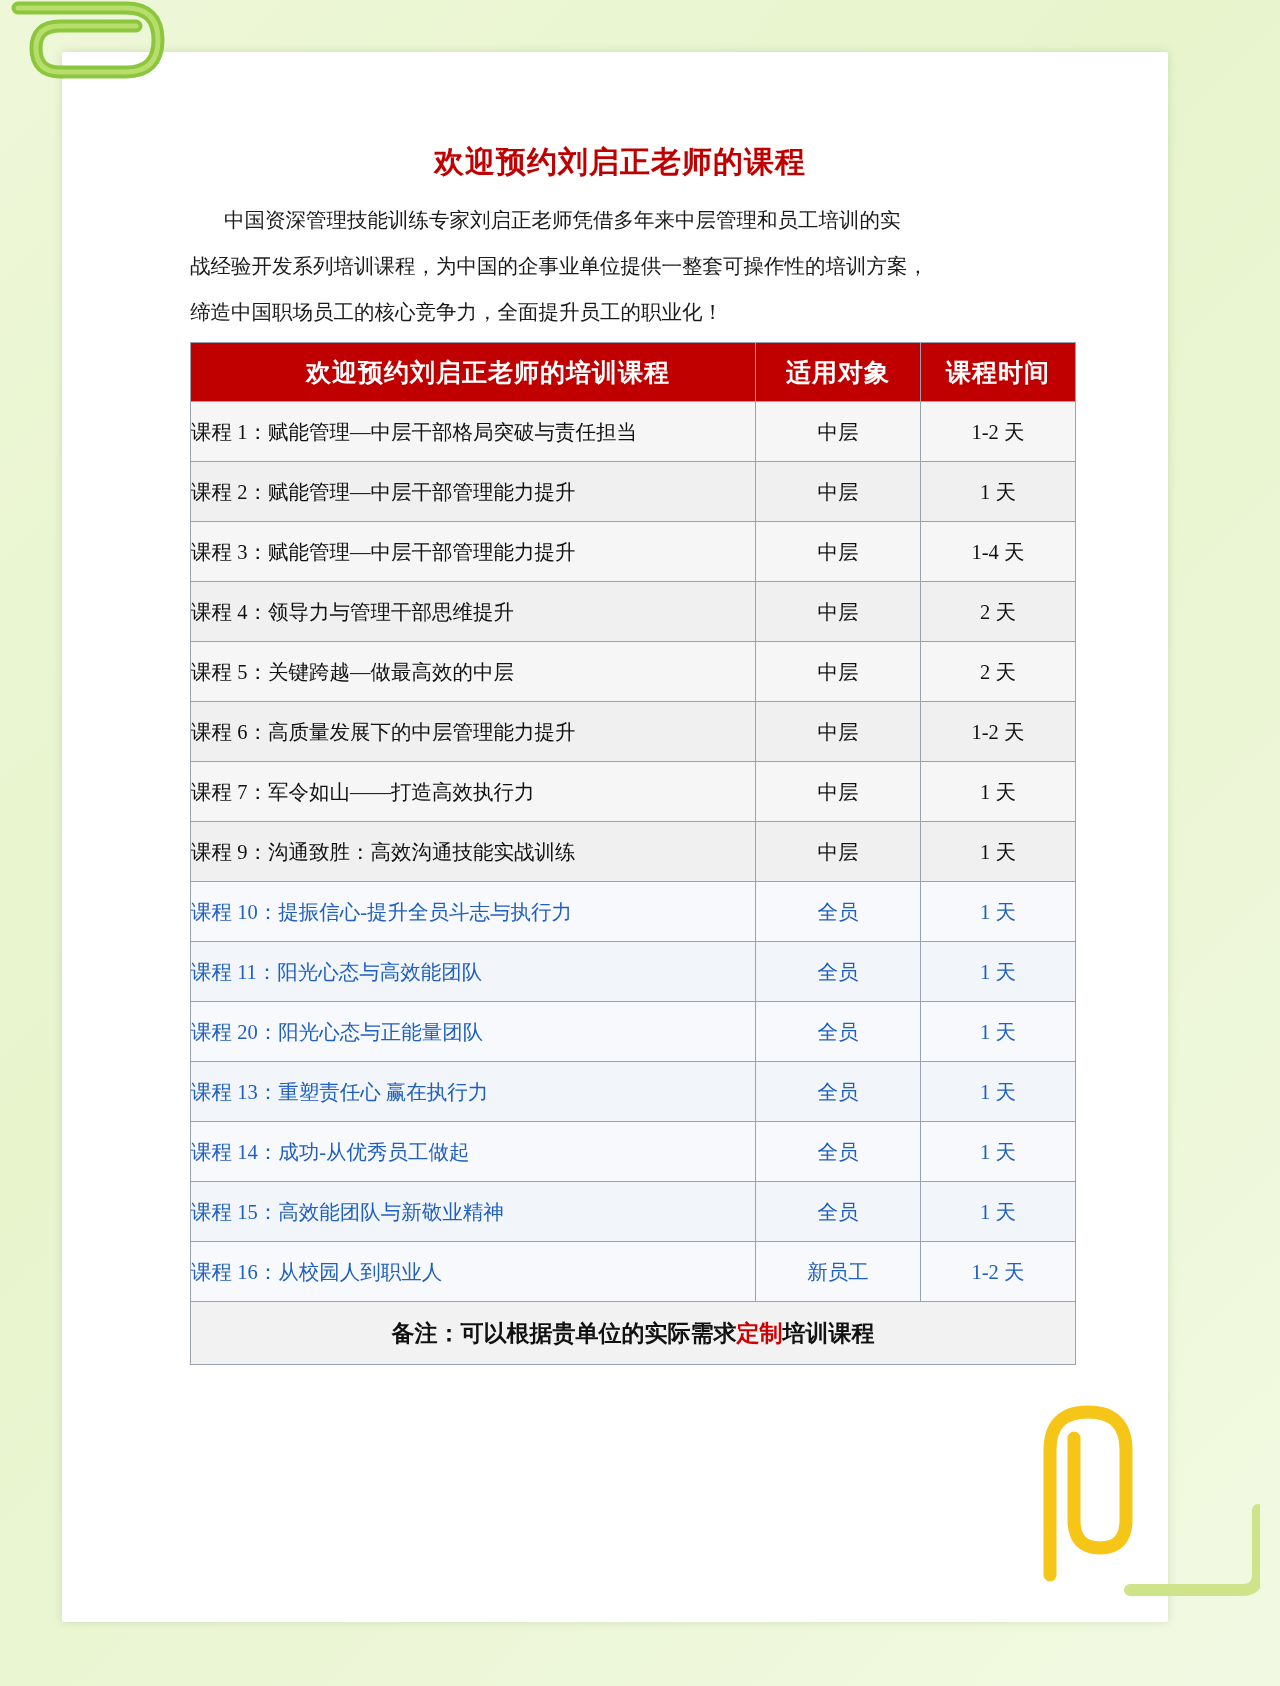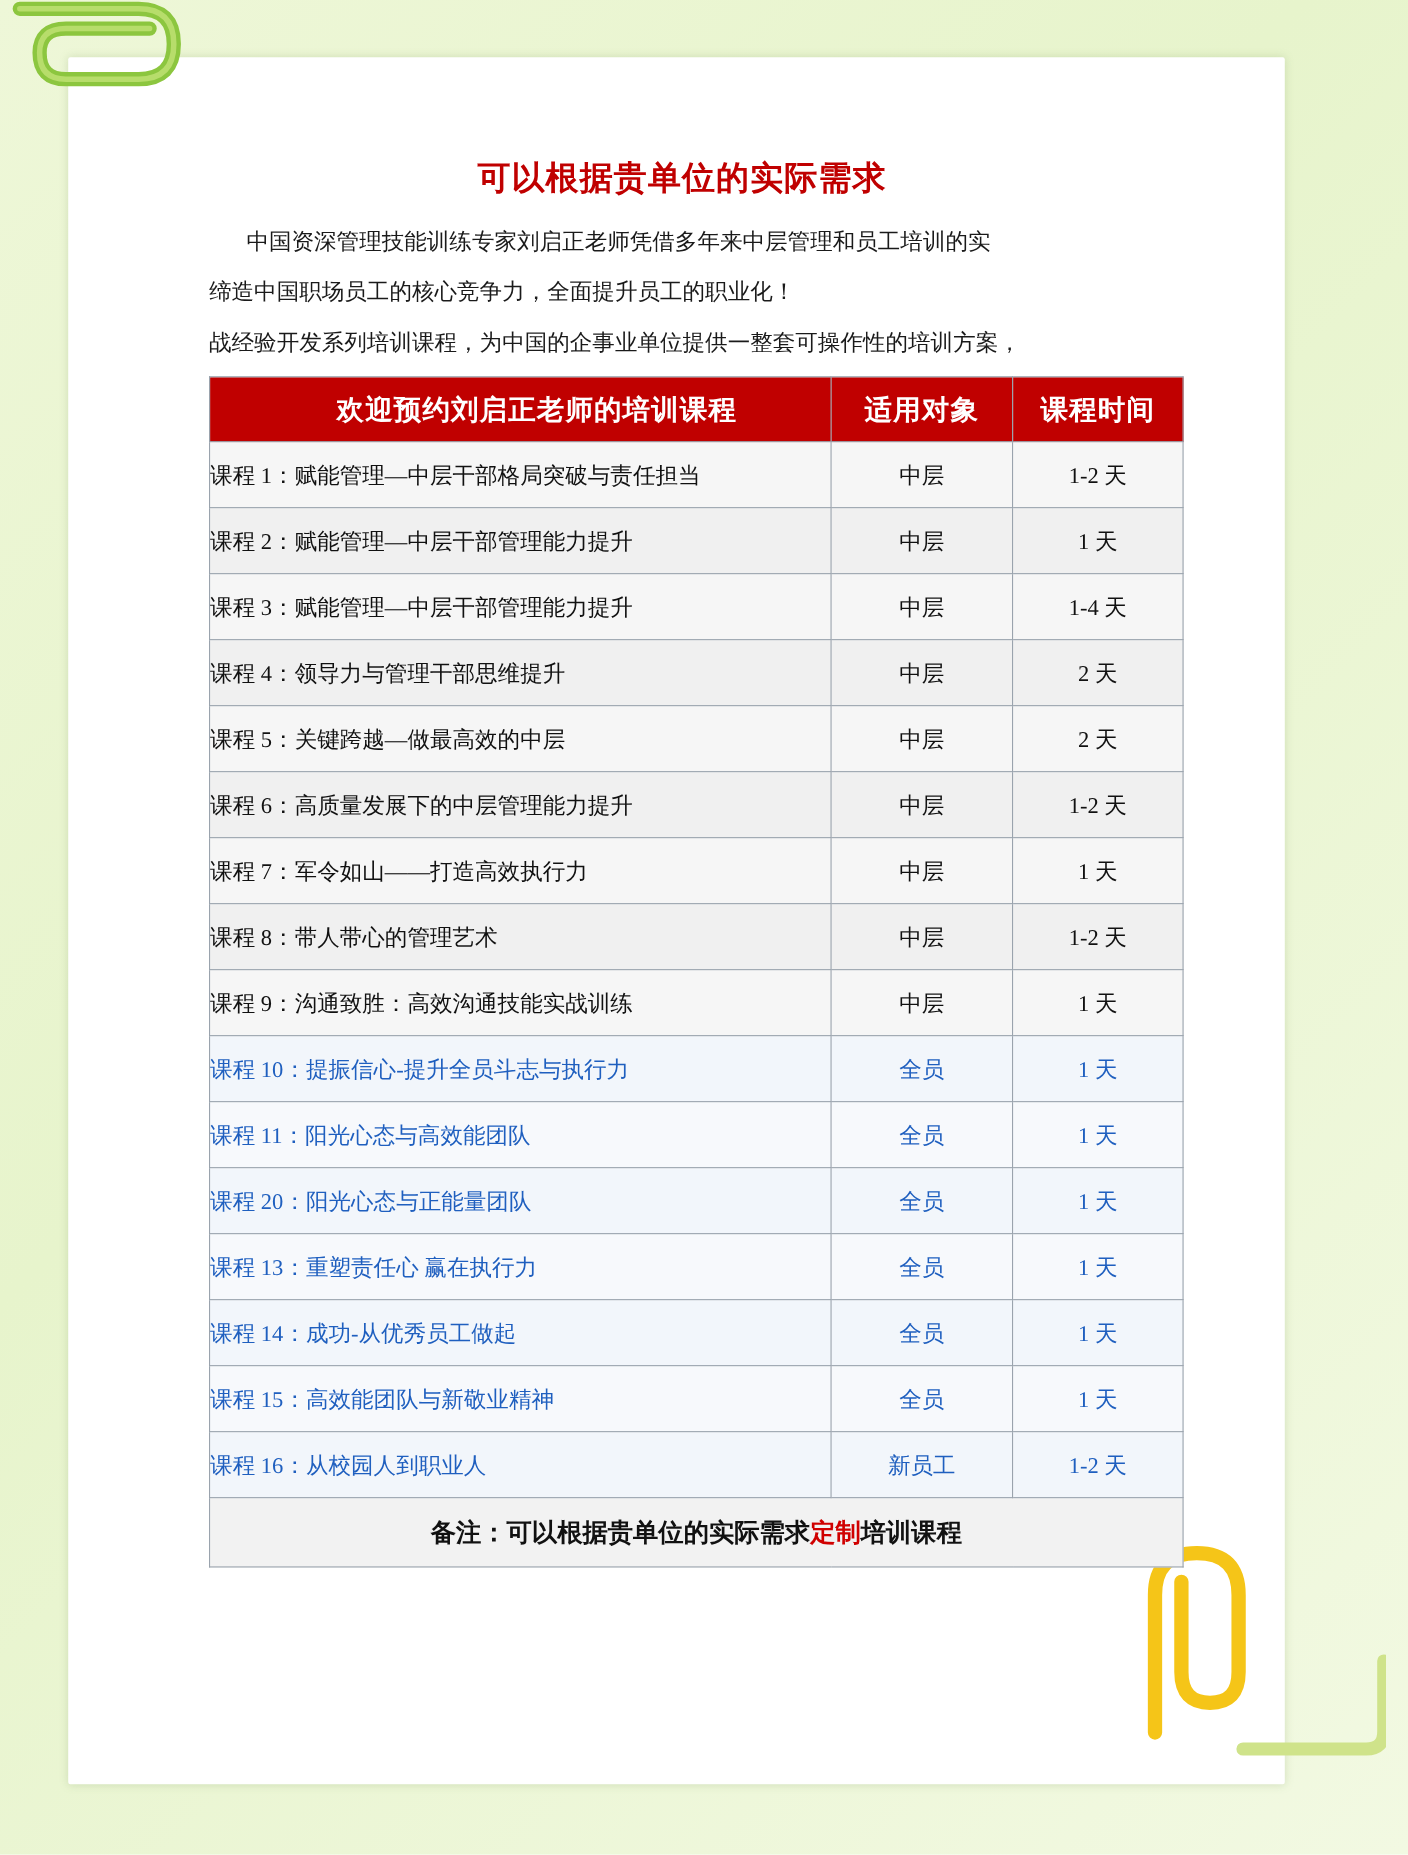--- a/index.html
+++ b/index.html
@@ -143,26 +143,26 @@
     <path d="M10 12 L118 12 Q150 12 150 44 Q150 76 118 76 L52 76 Q28 76 28 52 Q28 30 52 30 L128 30" fill="none" stroke="#b7dd6b" stroke-width="5" stroke-linecap="round"></path>
   </svg>
 
   <svg class="clip-yellow" viewBox="0 0 250 240">
     <path d="M40 215 L40 90 Q40 52 78 52 Q116 52 116 90 L116 160 Q116 188 90 188 Q64 188 64 160 L64 78" fill="none" stroke="#f5c518" stroke-width="13" stroke-linecap="round"></path>
     <path d="M120 230 L232 230 Q248 230 248 214 L248 150" fill="none" stroke="#cfe38a" stroke-width="12" stroke-linecap="round"></path>
   </svg>
 
   <div class="content">
 
-    <div class="doc-title">可以根据贵单位的实际需求</div>
+    <div class="doc-title">欢迎预约刘启正老师的课程</div>
 
     <div class="intro">
       <p class="first">中国资深管理技能训练专家刘启正老师凭借多年来中层管理和员工培训的实</p>
+      <p>战经验开发系列培训课程，为中国的企事业单位提供一整套可操作性的培训方案，</p>
       <p>缔造中国职场员工的核心竞争力，全面提升员工的职业化！</p>
-      <p>战经验开发系列培训课程，为中国的企事业单位提供一整套可操作性的培训方案，</p>
     </div>
 
     <table class="course-table">
       <thead>
         <tr>
           <th class="main-col">欢迎预约刘启正老师的培训课程</th>
           <th class="aud-col">适用对象</th>
           <th class="time-col">课程时间</th>
         </tr>
       </thead>
@@ -196,25 +196,20 @@
           <td class="name">课程 6：高质量发展下的中层管理能力提升</td>
           <td class="aud">中层</td>
           <td class="time">1-2 天</td>
         </tr>
         <tr>
           <td class="name">课程 7：军令如山——打造高效执行力</td>
           <td class="aud">中层</td>
           <td class="time">1 天</td>
         </tr>
         <tr>
-          <td class="name">课程 8：带人带心的管理艺术</td>
-          <td class="aud">中层</td>
-          <td class="time">1-2 天</td>
-        </tr>
-        <tr>
           <td class="name">课程 9：沟通致胜：高效沟通技能实战训练</td>
           <td class="aud">中层</td>
           <td class="time">1 天</td>
         </tr>
         <tr class="blue">
           <td class="name">课程 10：提振信心-提升全员斗志与执行力</td>
           <td class="aud">全员</td>
           <td class="time">1 天</td>
         </tr>
         <tr class="blue">

